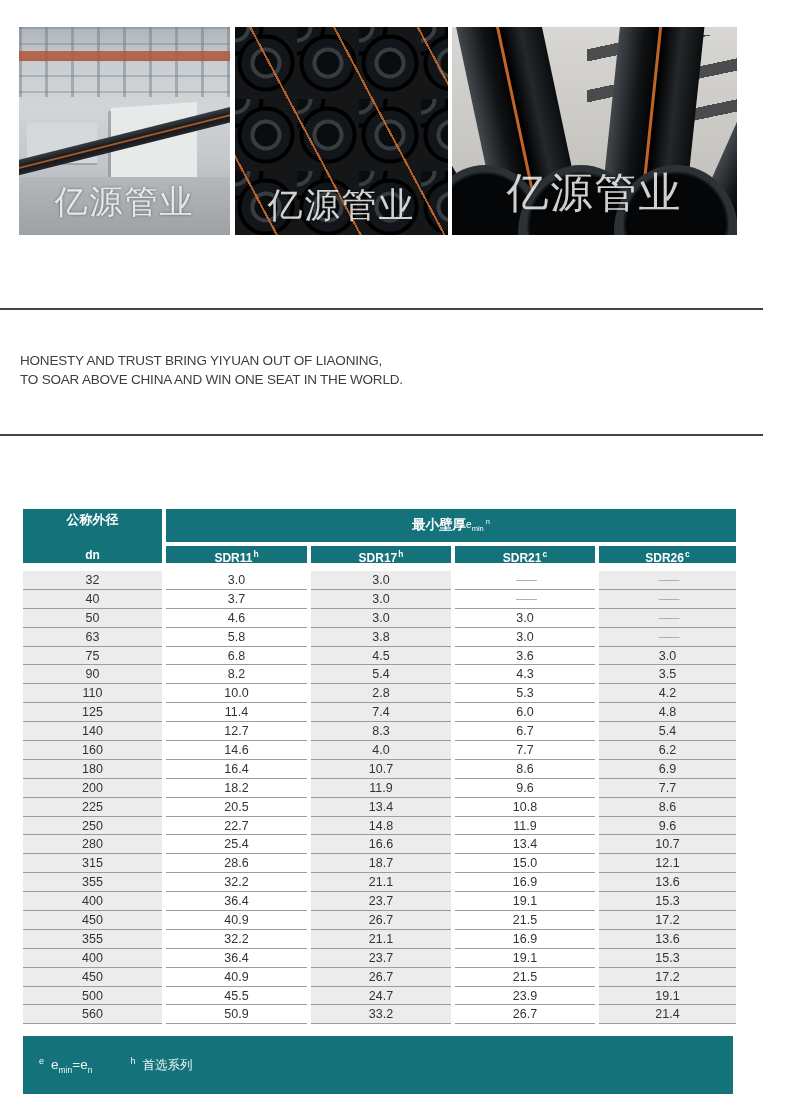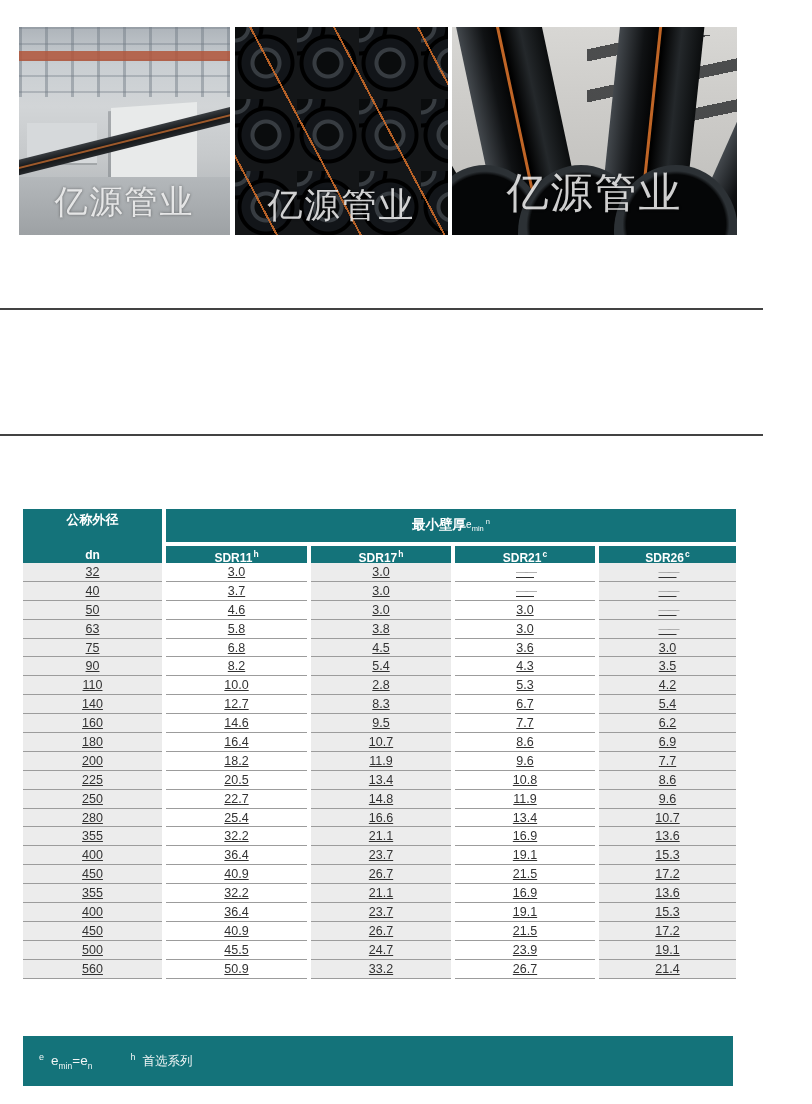--- a/index.html
+++ b/index.html
@@ -71,29 +71,29 @@
   .corner .l2{font-size:12px;font-weight:bold;}
   .merged{grid-column:2 / span 4;display:flex;flex-direction:row;align-items:center;
     justify-content:center;line-height:1.05;}
   .merged .t1{font-size:13.5px;font-weight:bold;}
   .merged .t2{font-size:10px;}
   .merged .t2 sub{font-size:7.5px;}
   .merged .t2 sup{font-size:7.5px;margin-left:2px;}
   .sub-th{font-size:12px;line-height:17px;font-weight:bold;}
   .sub-th sup{font-size:8.5px;margin-left:1px;}
 
-  .tbody{margin-top:0;text-decoration:underline;}
+  .tbody{margin-top:8px;}
   .trow{display:grid;grid-template-columns:139px 141px 140px 140px 137px;column-gap:4px;height:18.9px;}
   .tcell{box-sizing:border-box;border-bottom:1px solid #9c9c9c;font-size:12.5px;
     display:flex;align-items:center;justify-content:center;color:#333;}
   .c0,.c2,.c4{background:#ececec;}
   .c1,.c3{background:#ffffff;}
   .dash{color:#a9a9a9;letter-spacing:-3px;font-size:12px;}
 
-  .tfoot{position:absolute;left:23px;top:1036px;width:710px;height:50px;background:#14737a;
+  .tfoot{position:absolute;left:23px;top:1036px;width:710px;height:58px;background:#14737a;
     color:#f2f6f6;display:flex;align-items:center;padding-left:16px;box-sizing:border-box;
     font-size:12.5px;}
   .tfoot .note{margin-right:38px;white-space:nowrap;}
   .tfoot sup{font-size:9px;margin-right:7px;}
   .tfoot sub{font-size:8.5px;}
   .tfoot .emath{font-size:13.5px;}
 </style>
 </head>
 <body>
 
@@ -130,20 +130,22 @@
         <div class="oline"></div>
       </div>
     <div class="p3ring" id="r1"></div>
     <div class="p3ring" id="r2"></div>
     <div class="p3ring" id="r3"></div>
     <span class="watermark">亿源管业</span>
   </div>
 
   <div class="divider" id="divider1"></div>
   <div class="slogan">
+    <div>HONESTY AND TRUST BRING YIYUAN OUT OF LIAONING,</div>
+    <div>TO SOAR ABOVE CHINA AND WIN ONE SEAT IN THE WORLD.</div>
   </div>
   <div class="divider" id="divider2"></div>
 
   <div class="spec-table">
     <div class="thead">
       <div class="th corner">
         <span class="l1">公称外径</span>
         <span class="l2">dn</span>
       </div>
       <div class="th merged">
@@ -199,30 +201,37 @@
           <div class="tcell c4">3.5</div>
         </div>
         <div class="trow">
           <div class="tcell c0">110</div>
           <div class="tcell c1">10.0</div>
           <div class="tcell c2">2.8</div>
           <div class="tcell c3">5.3</div>
           <div class="tcell c4">4.2</div>
         </div>
         <div class="trow">
+          <div class="tcell c0">125</div>
+          <div class="tcell c1">11.4</div>
+          <div class="tcell c2">7.4</div>
+          <div class="tcell c3">6.0</div>
+          <div class="tcell c4">4.8</div>
+        </div>
+        <div class="trow">
           <div class="tcell c0">140</div>
           <div class="tcell c1">12.7</div>
           <div class="tcell c2">8.3</div>
           <div class="tcell c3">6.7</div>
           <div class="tcell c4">5.4</div>
         </div>
         <div class="trow">
           <div class="tcell c0">160</div>
           <div class="tcell c1">14.6</div>
-          <div class="tcell c2">9.5</div>
+          <div class="tcell c2">4.0</div>
           <div class="tcell c3">7.7</div>
           <div class="tcell c4">6.2</div>
         </div>
         <div class="trow">
           <div class="tcell c0">180</div>
           <div class="tcell c1">16.4</div>
           <div class="tcell c2">10.7</div>
           <div class="tcell c3">8.6</div>
           <div class="tcell c4">6.9</div>
         </div>
@@ -248,20 +257,27 @@
           <div class="tcell c4">9.6</div>
         </div>
         <div class="trow">
           <div class="tcell c0">280</div>
           <div class="tcell c1">25.4</div>
           <div class="tcell c2">16.6</div>
           <div class="tcell c3">13.4</div>
           <div class="tcell c4">10.7</div>
         </div>
         <div class="trow">
+          <div class="tcell c0">315</div>
+          <div class="tcell c1">28.6</div>
+          <div class="tcell c2">18.7</div>
+          <div class="tcell c3">15.0</div>
+          <div class="tcell c4">12.1</div>
+        </div>
+        <div class="trow">
           <div class="tcell c0">355</div>
           <div class="tcell c1">32.2</div>
           <div class="tcell c2">21.1</div>
           <div class="tcell c3">16.9</div>
           <div class="tcell c4">13.6</div>
         </div>
         <div class="trow">
           <div class="tcell c0">400</div>
           <div class="tcell c1">36.4</div>
           <div class="tcell c2">23.7</div>

